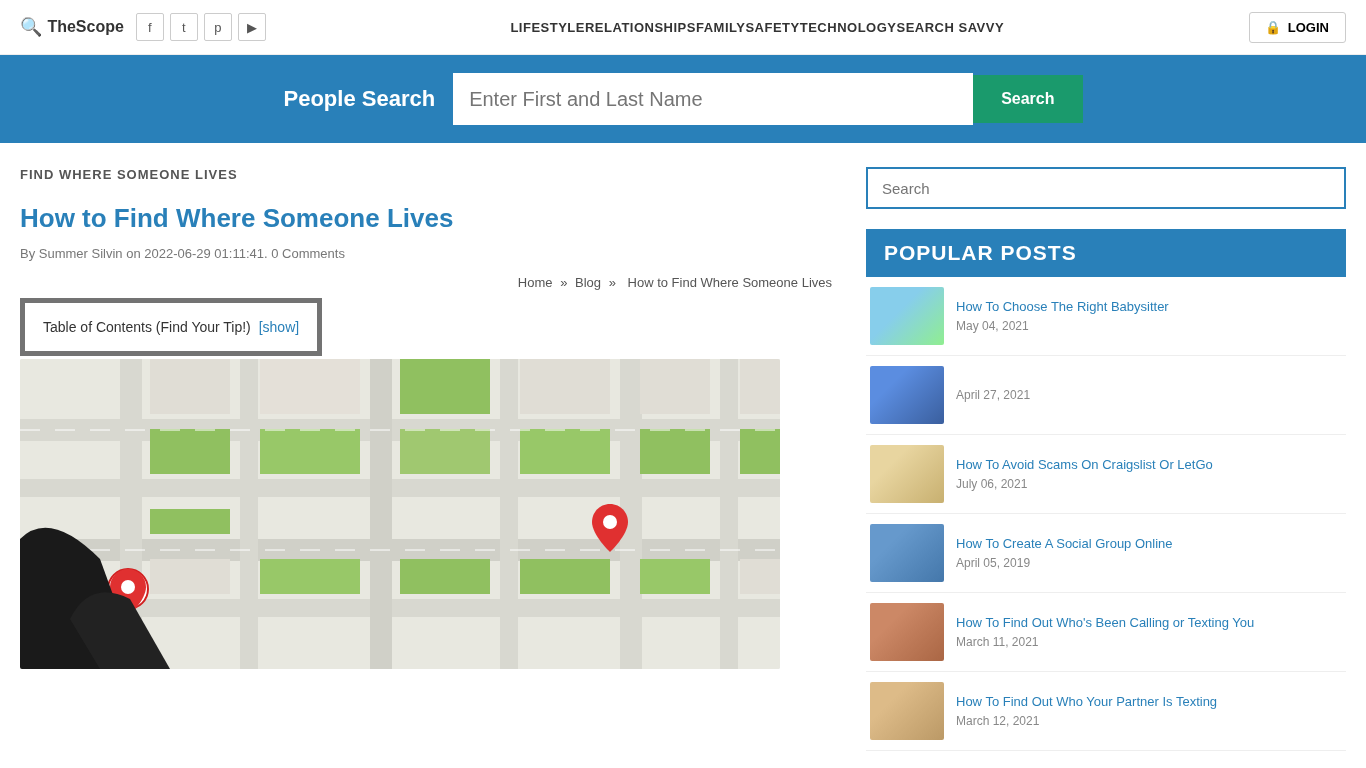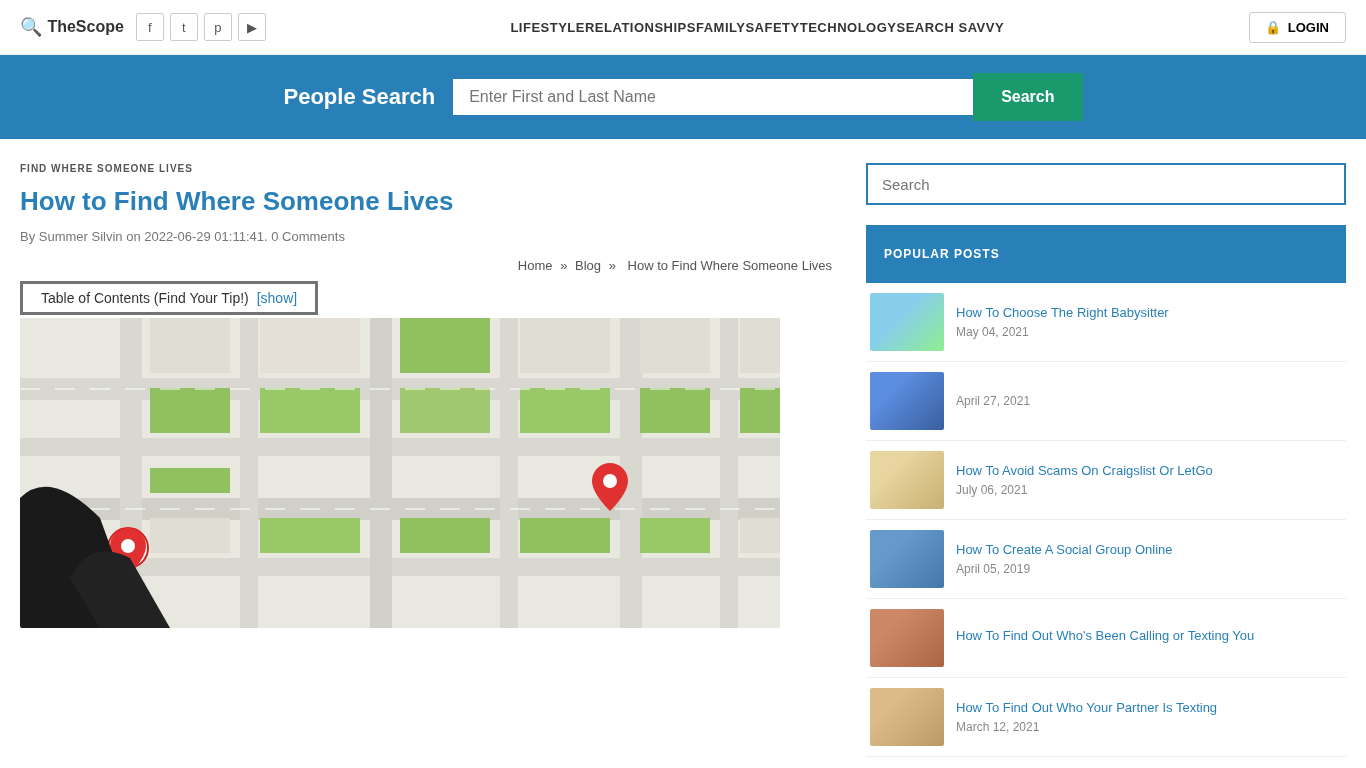--- a/index.html
+++ b/index.html
@@ -47,22 +47,22 @@
     .search-banner-label {
       color: #fff;
       font-size: 22px;
       font-weight: bold;
       margin-right: 18px;
       white-space: nowrap;
     }
     .search-banner-input {
       flex: 1;
       max-width: 520px;
-      height: 36px;
-      font-size: 16px;
+      height: 52px;
+      font-size: 20px;
       padding: 0 16px;
       border: none;
       outline: none;
       color: #aaa;
     }
     .search-banner-btn {
       height: 48px;
       padding: 0 28px;
       background: #1a9a6c;
       color: #fff;
@@ -79,26 +79,26 @@
       max-width: 1366px;
       margin: 0 auto;
       padding: 24px 20px;
       align-items: flex-start;
     }
 
     
     .article-area { flex: 1; margin-right: 30px; }
 
     .category-label {
-      font-size: 10px;
+      font-size: 13px;
       font-weight: bold;
       color: #555;
       letter-spacing: 1px;
       text-transform: uppercase;
-      margin-bottom: 12px;
+      margin-bottom: 21px;
     }
     .article-title {
       font-size: 26px;
       font-weight: bold;
       color: #2980b9;
       margin-bottom: 12px;
       line-height: 1.2;
     }
     .article-meta {
       font-size: 13px;
@@ -108,23 +108,23 @@
     .breadcrumb {
       font-size: 13px;
       color: #555;
       margin-bottom: 8px;
       text-align: right;
     }
     .breadcrumb a { color: #555; text-decoration: none; }
     .breadcrumb span { margin: 0 4px; }
 
     .toc-box {
-      border: 3px solid #737373;
+      border: 5px solid #737373;
       display: inline-block;
-      padding: 6px 18px;
+      padding: 16px 18px;
       margin-bottom: 3px;
       font-size: 14px;
     }
     .toc-box .show-link { color: #2980b9; cursor: pointer; margin-left: 4px; }
 
     
     .map-container {
       position: relative;
       width: 100%;
       max-width: 760px;
@@ -149,24 +149,24 @@
       padding: 0 14px;
       font-size: 15px;
       color: #aaa;
       outline: none;
       margin-bottom: 20px;
     }
 
     .popular-posts-header {
       background: #2980b9;
       color: #fff;
-      font-size: 12px;
+      font-size: 21px;
       font-weight: bold;
       letter-spacing: 1px;
-      padding: 22px 18px;
+      padding: 12px 18px;
       margin-bottom: 0;
     }
 
     .popular-post-item {
       display: flex;
       align-items: center;
       gap: 12px;
       padding: 10px 4px;
       border-bottom: 1px solid #eee;
     }
@@ -344,20 +344,21 @@
           <div class="post-thumb thumb-social"></div>
           <div class="post-info">
             <div class="post-title">How To Create A Social Group Online</div>
             <div class="post-date">April 05, 2019</div>
           </div>
         </div>
         <div class="popular-post-item">
           <div class="post-thumb thumb-texting"></div>
           <div class="post-info">
             <div class="post-title">How To Find Out Who's Been Calling or Texting You</div>
+            <div class="post-date">March 11, 2021</div>
           </div>
         </div>
         <div class="popular-post-item">
           <div class="post-thumb thumb-partner"></div>
           <div class="post-info">
             <div class="post-title">How To Find Out Who Your Partner Is Texting</div>
             <div class="post-date">March 12, 2021</div>
           </div>
         </div>
       </div>

